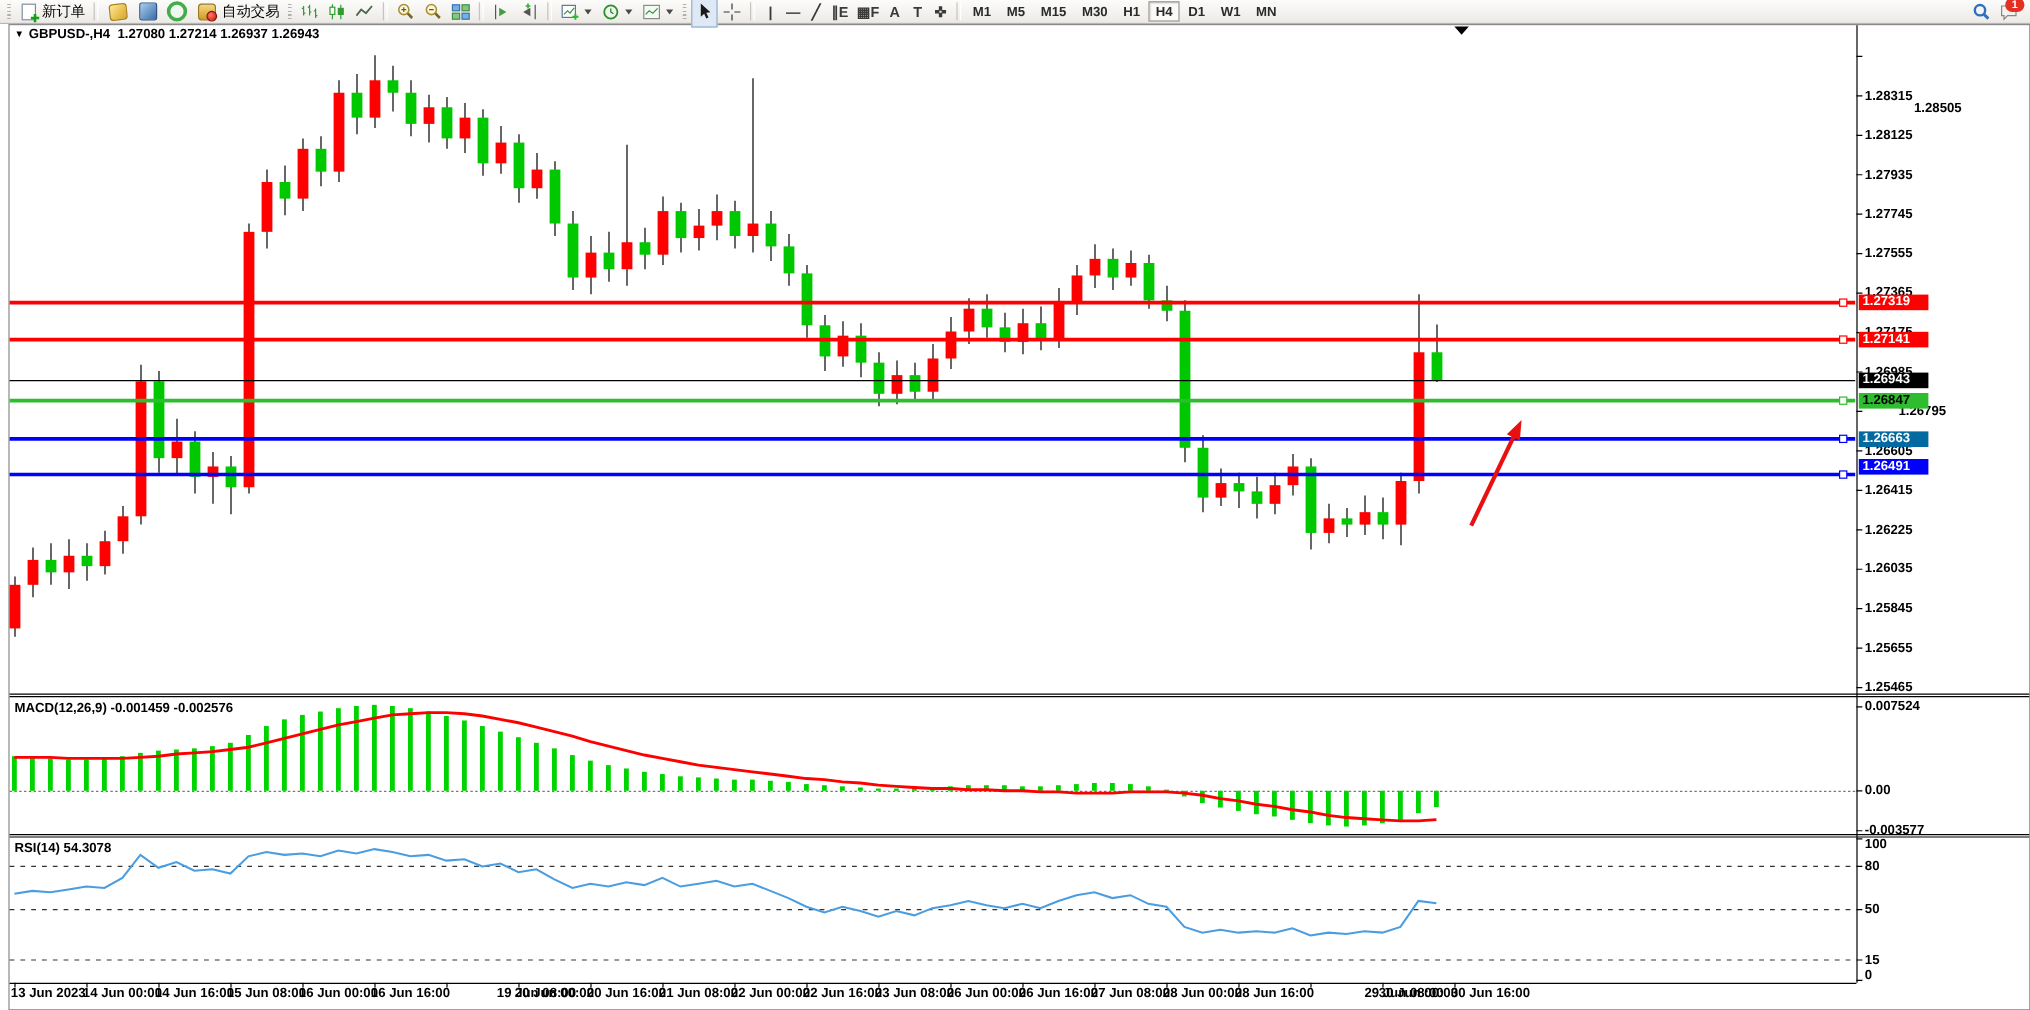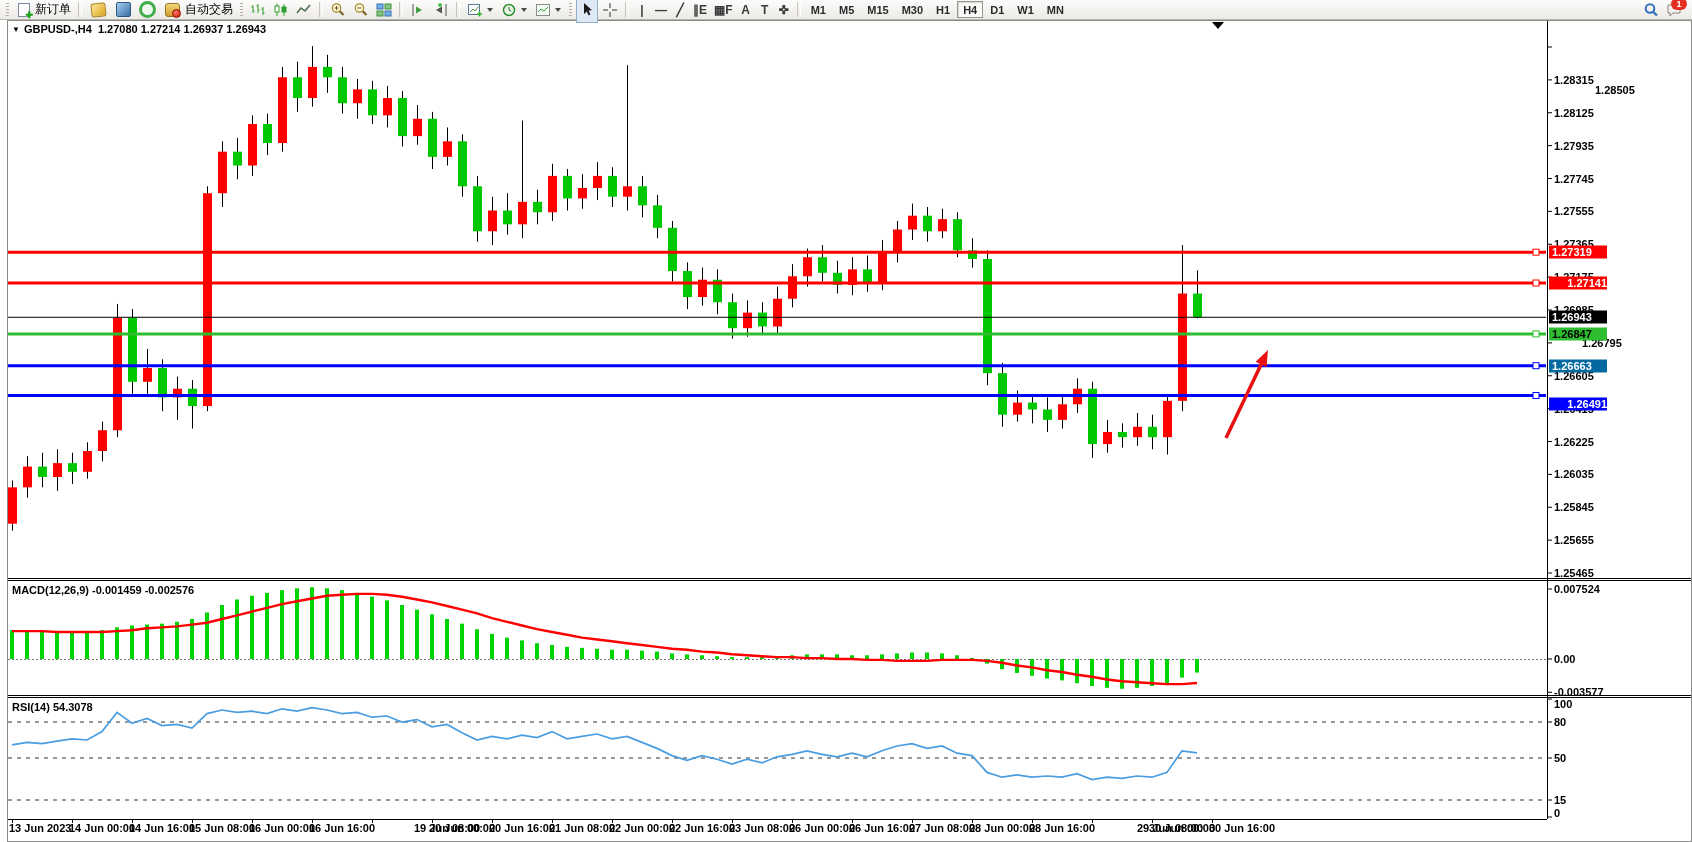--- a/index.html
+++ b/index.html
@@ -578,18 +578,18 @@
     <div class="dlbl" style="left: 729px; top: 822px;">23 Jun 08:00</div>
     <div class="dlbl" style="left: 789px; top: 822px;">26 Jun 00:00</div>
     <div class="dlbl" style="left: 849px; top: 822px;">26 Jun 16:00</div>
     <div class="dlbl" style="left: 909px; top: 822px;">27 Jun 08:00</div>
     <div class="dlbl" style="left: 969px; top: 822px;">28 Jun 00:00</div>
     <div class="dlbl" style="left: 1029px; top: 822px;">28 Jun 16:00</div>
     <div class="dlbl" style="left: 1089px; top: 822px; padding-left: 48px;">29 Jun 08:00</div>
     <div class="dlbl" style="left: 1149px; top: 822px;">30 Jun 00:00</div>
     <div class="dlbl" style="left: 1209px; top: 822px;">30 Jun 16:00</div>
     <div class="ptag" style="left: 1549px; top: 252.209px; background: rgb(255, 0, 0); color: rgb(255, 255, 255);">1.27319</div>
-    <div class="ptag" style="left: 1549px; top: 283.008px; background: rgb(255, 0, 0); color: rgb(255, 255, 255); text-align: right;">1.27141</div>
+    <div class="ptag" style="left: 1549px; top: 283.008px; background: rgb(255, 0, 0); color: rgb(255, 255, 255);">1.27141</div>
     <div class="ptag" style="left: 1549px; top: 317.267px; background: rgb(0, 0, 0); color: rgb(255, 255, 255);">1.26943</div>
     <div class="ptag" style="left: 1549px; top: 333.878px; background: rgb(46, 189, 46); color: rgb(0, 0, 0);">1.26847</div>
     <div class="ptag" style="left: 1549px; top: 365.714px; background: #0369a1; color: rgb(255, 255, 255);">1.26663</div>
-    <div class="ptag" style="left: 1549px; top: 404px; background: rgb(0, 0, 255); color: rgb(255, 255, 255); text-align: right;">1.26491</div>
+    <div class="ptag" style="left: 1549px; top: 389px; background: rgb(0, 0, 255); color: rgb(255, 255, 255);">1.26491</div>
   </div>
 
 </body></html>

